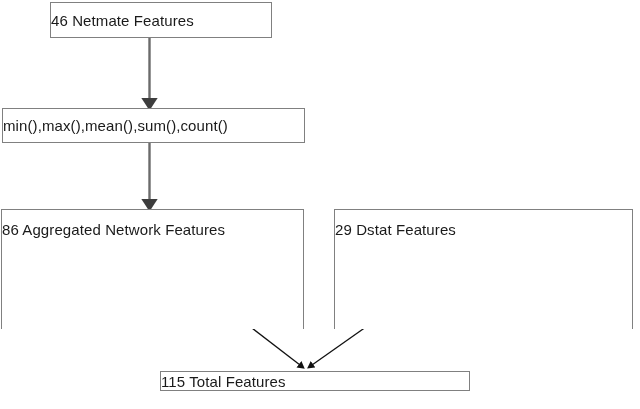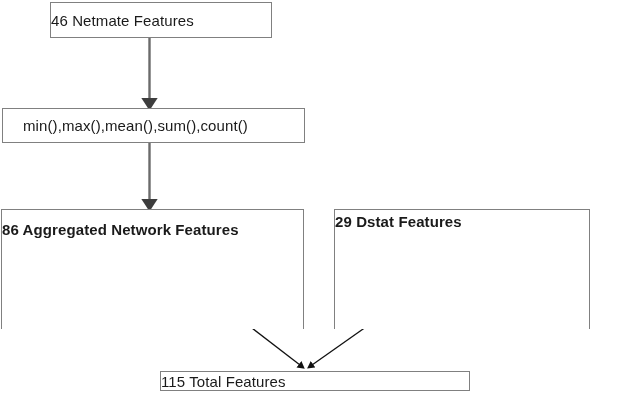--- a/index.html
+++ b/index.html
@@ -24,38 +24,36 @@
     justify-content:flex-start;
     letter-spacing:0.1px;
     white-space:nowrap;
   }
   .node span{display:block;}
 
   
   #box-netmate{left:50px;top:2px;width:222px;height:36px;}
 
   
-  #box-aggfuncs{left:2px;top:108px;width:303px;height:35px;padding-left:20px;}
+  #box-aggfuncs{left:2px;top:108px;width:303px;height:35px;}
 
   
   #box-aggnet{
     left:1px;top:209px;width:303px;height:120px;
     align-items:flex-start;
     padding-top:12px;
     border-bottom:none;
-    font-weight:bold;
   }
 
   
   #box-dstat{
-    left:334px;top:209px;width:256px;height:120px;
+    left:334px;top:209px;width:299px;height:120px;
     align-items:flex-start;
-    padding-top:4px;
+    padding-top:12px;
     border-bottom:none;
-    font-weight:bold;
   }
 
   
   #box-total{left:160px;top:371px;width:310px;height:20px;}
 
   svg.edges{position:absolute;left:0;top:0;width:640px;height:409px;
             pointer-events:none;overflow:visible;}
 </style>
 </head>
 <body>

